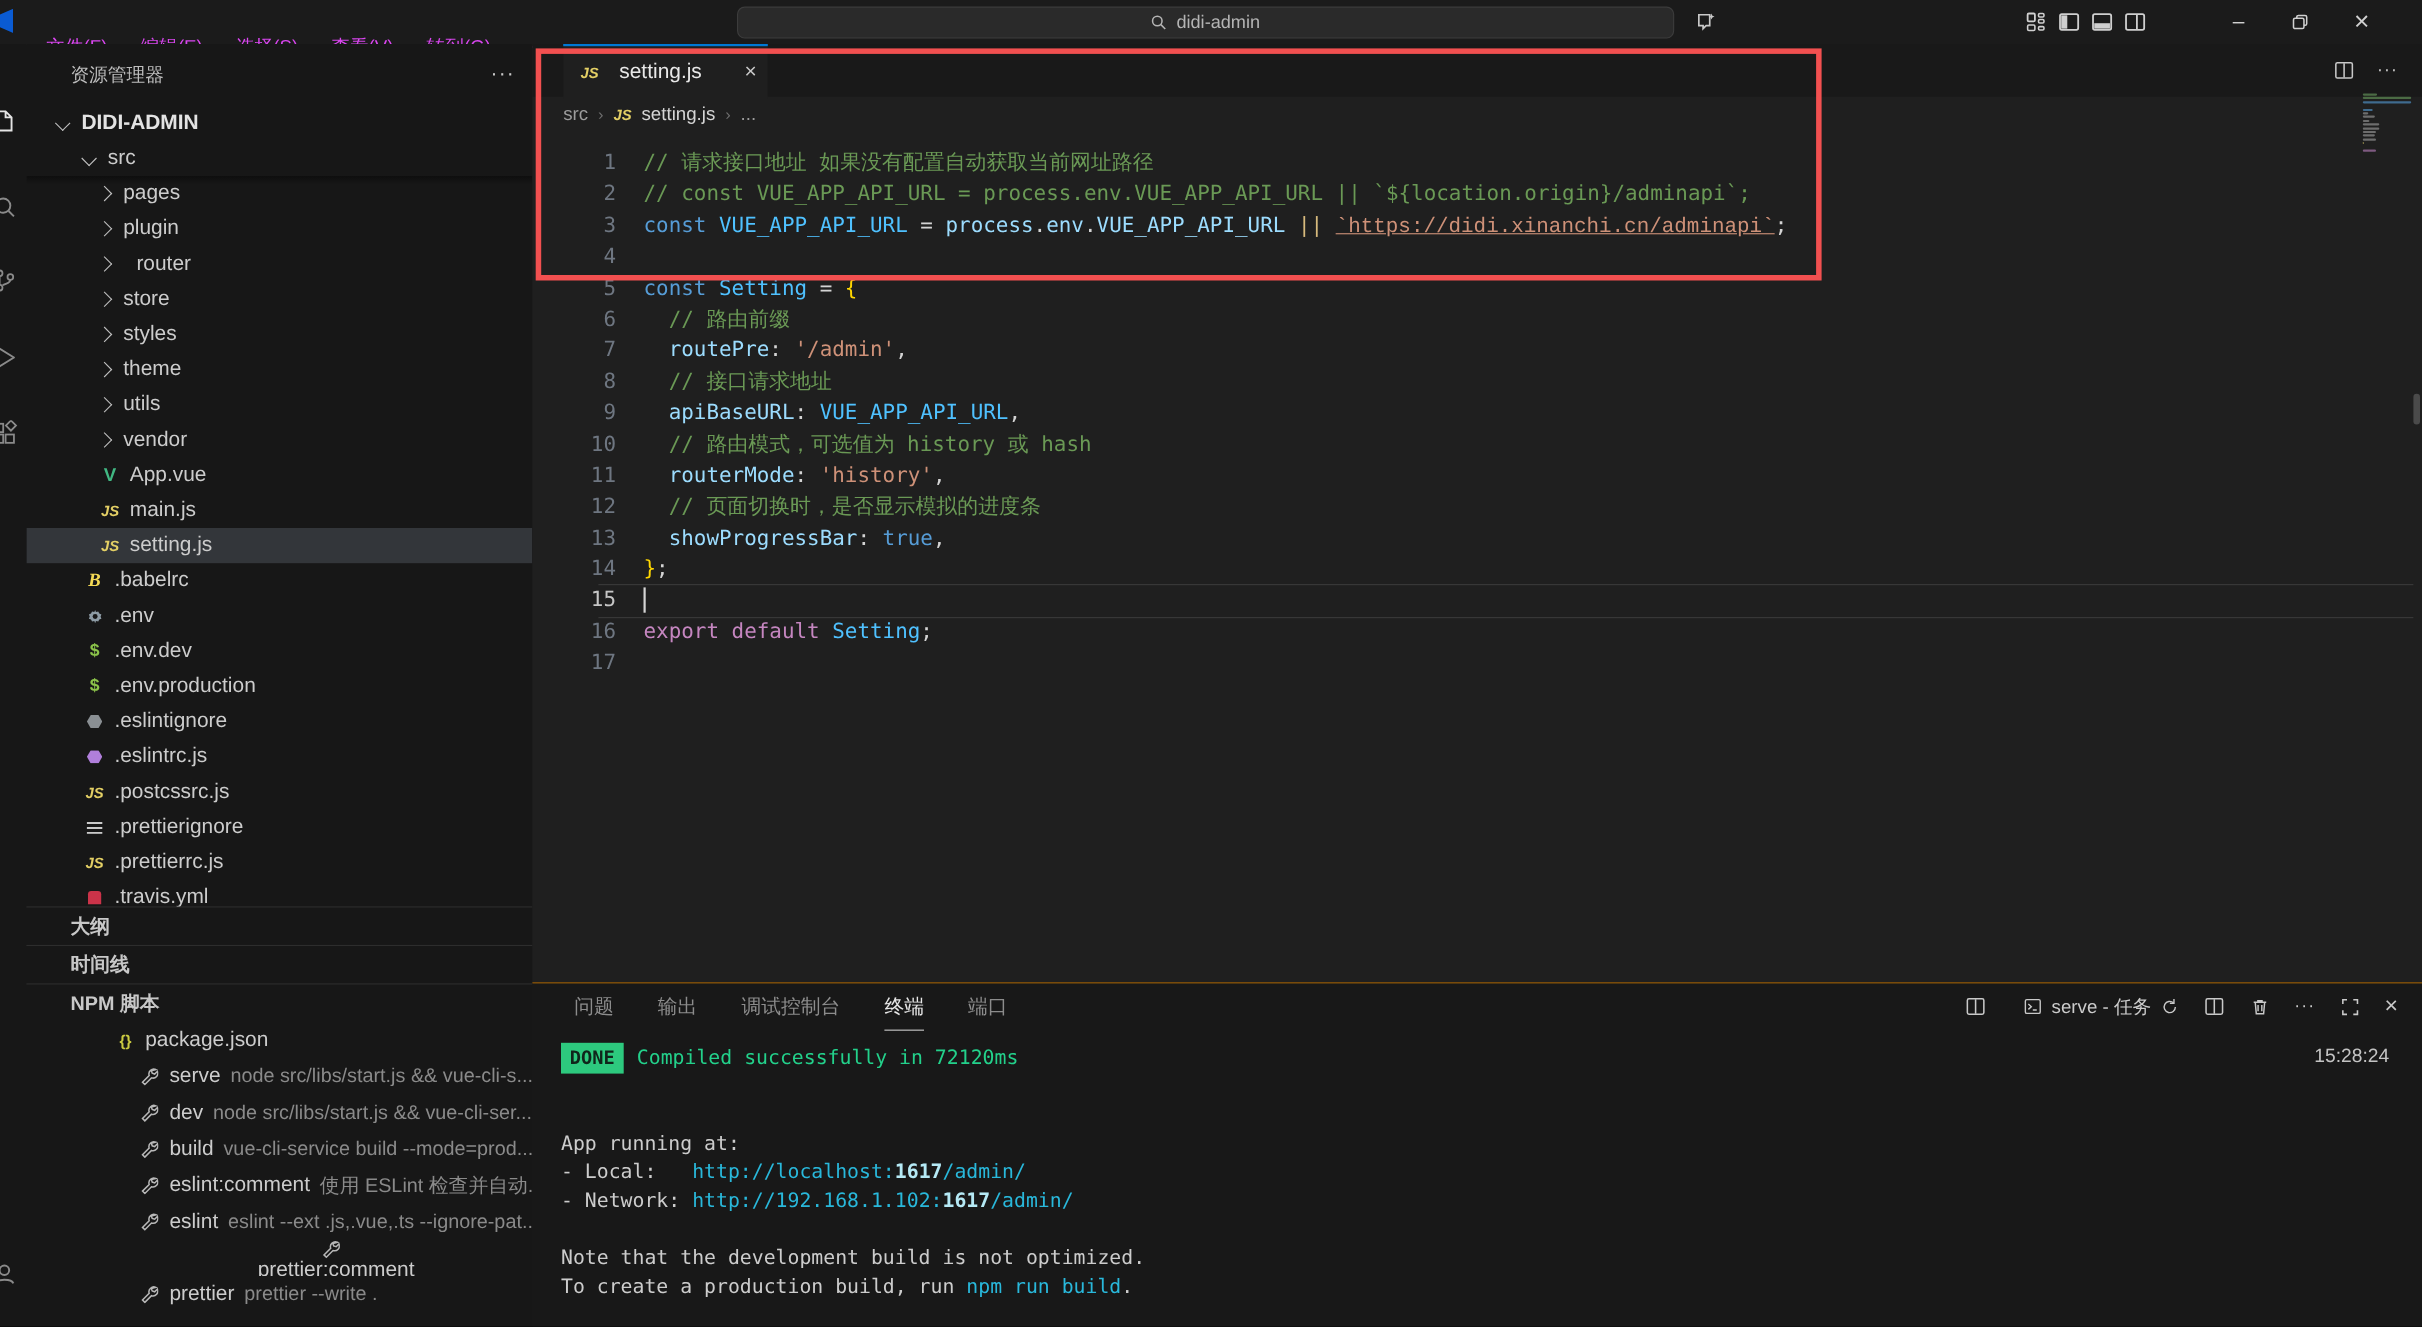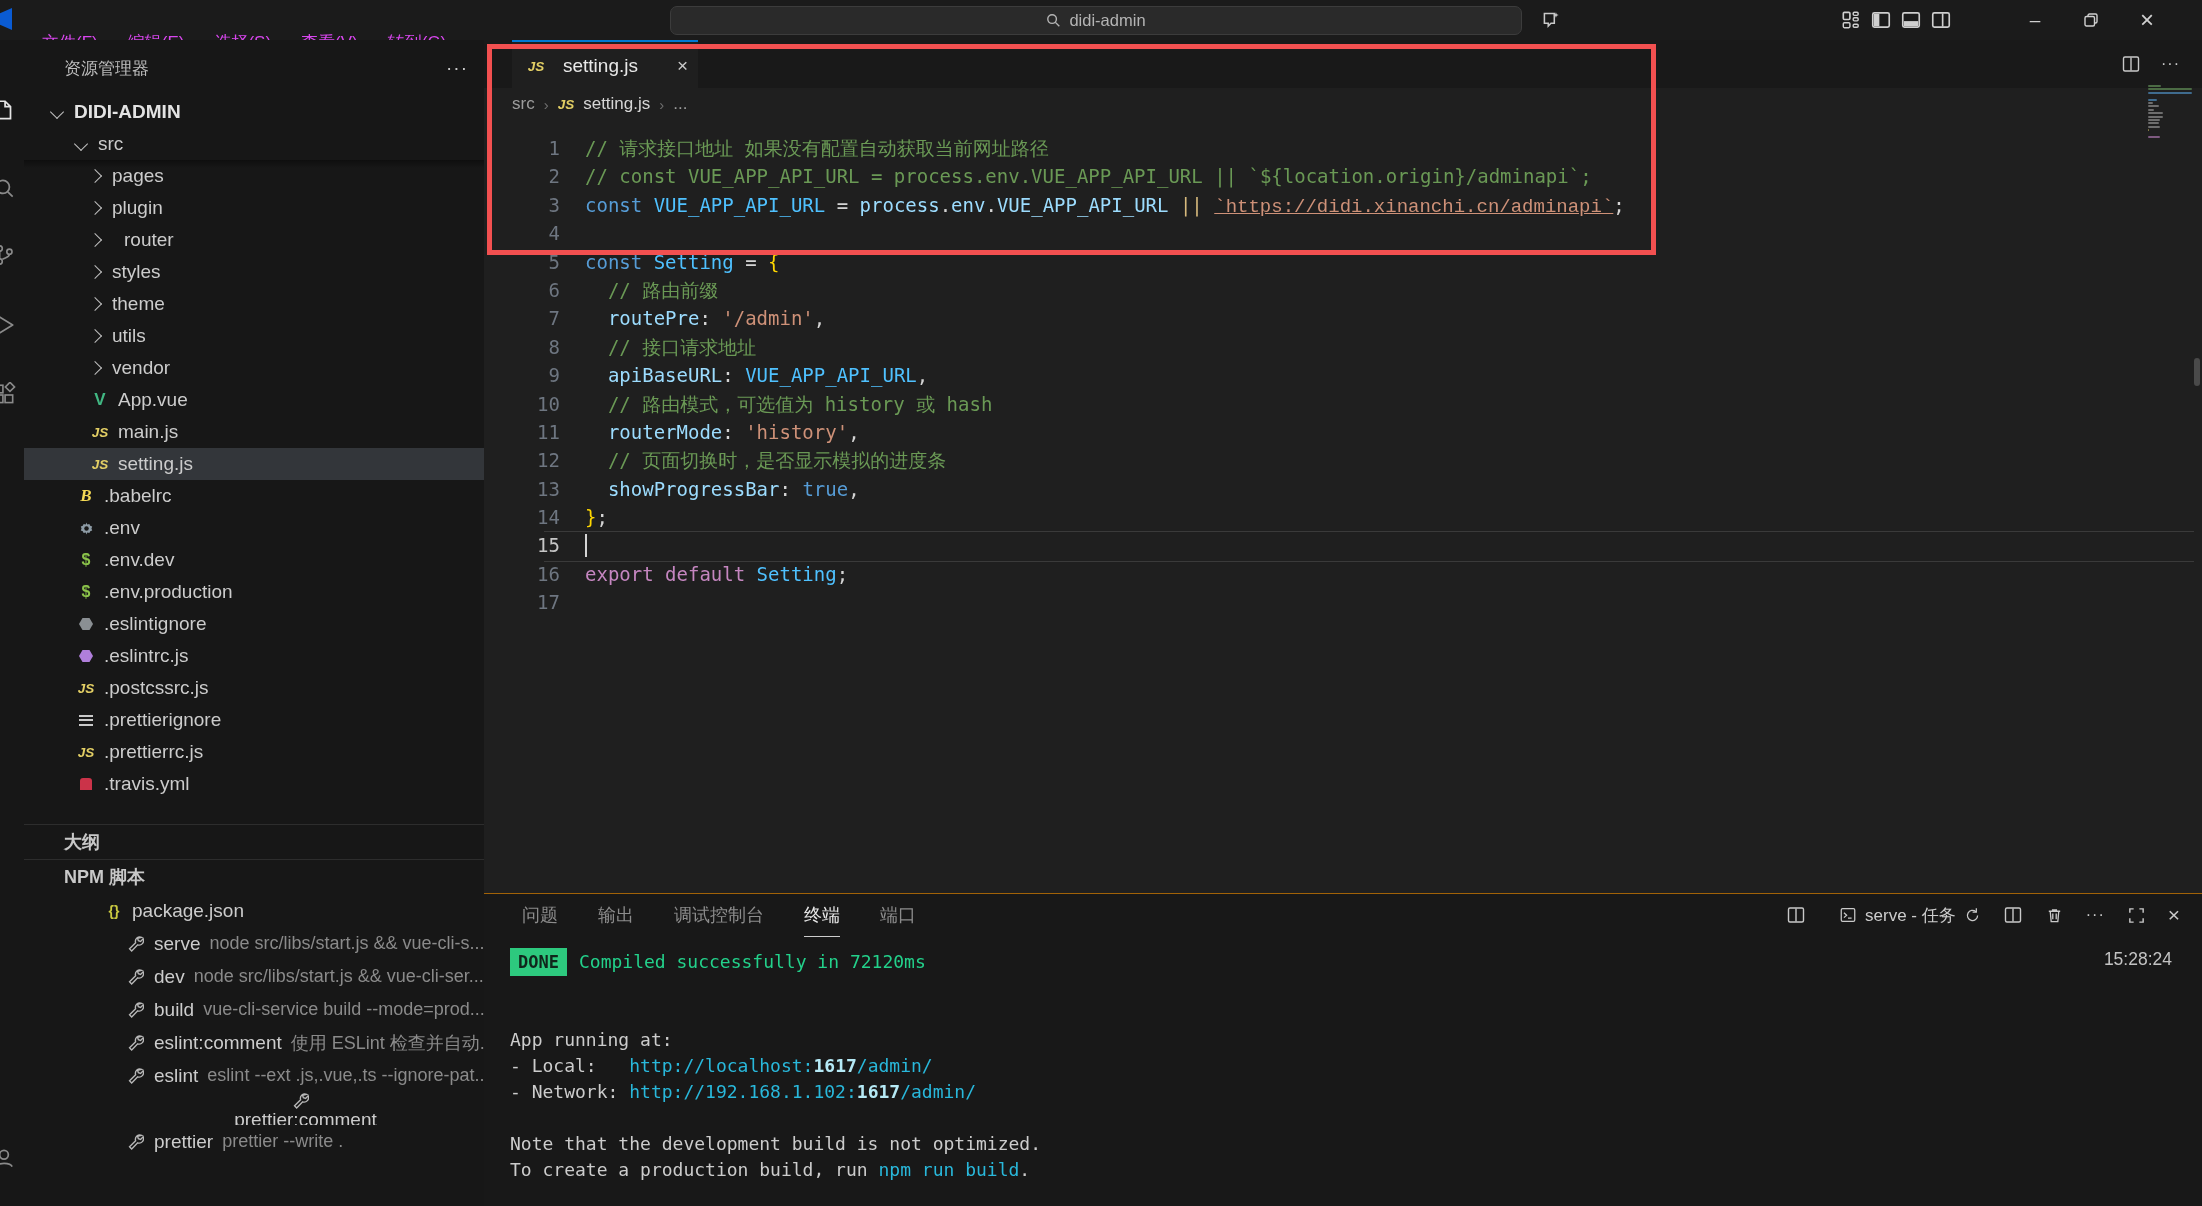--- a/index.html
+++ b/index.html
@@ -225,20 +225,24 @@
         <div class="row" style="padding-left: 66px;">
           <span class="chev right"></span>
           <span>plugin</span>
         </div>
         <div class="row" style="padding-left: 66px; gap: 12px;">
           <span class="chev right"></span>
           <span>router</span>
         </div>
         <div class="row" style="padding-left: 66px;">
           <span class="chev right"></span>
+          <span>store</span>
+        </div>
+        <div class="row" style="padding-left: 66px;">
+          <span class="chev right"></span>
           <span>styles</span>
         </div>
         <div class="row" style="padding-left: 66px;">
           <span class="chev right"></span>
           <span>theme</span>
         </div>
         <div class="row" style="padding-left: 66px;">
           <span class="chev right"></span>
           <span>utils</span>
         </div>
@@ -309,20 +313,24 @@
           <span class="ficon">
             <span class="i-travis"></span>
           </span>
           <span>.travis.yml</span>
         </div>
         <div class="sticky-shadow"></div>
       </div>
     <div class="section sec-outline">
       <span class="chev right"></span>
       <span style="margin-left:12px">大纲</span>
+    </div>
+    <div class="section sec-outline">
+      <span class="chev right"></span>
+      <span style="margin-left:12px">时间线</span>
     </div>
     <div class="section sec-outline">
       <span class="chev down"></span>
       <span style="margin-left:12px">NPM 脚本</span>
     </div>
     <div class="sec-npm-body" id="npm-body">
         <div class="npm-row" style="padding-left: 66px;">
           <span class="chev down" style="margin-right: 14px;"></span>
           <span class="ficon" style="color: rgb(203, 203, 65); font-size: 14px;">{}</span>
           <span>package.json</span>

